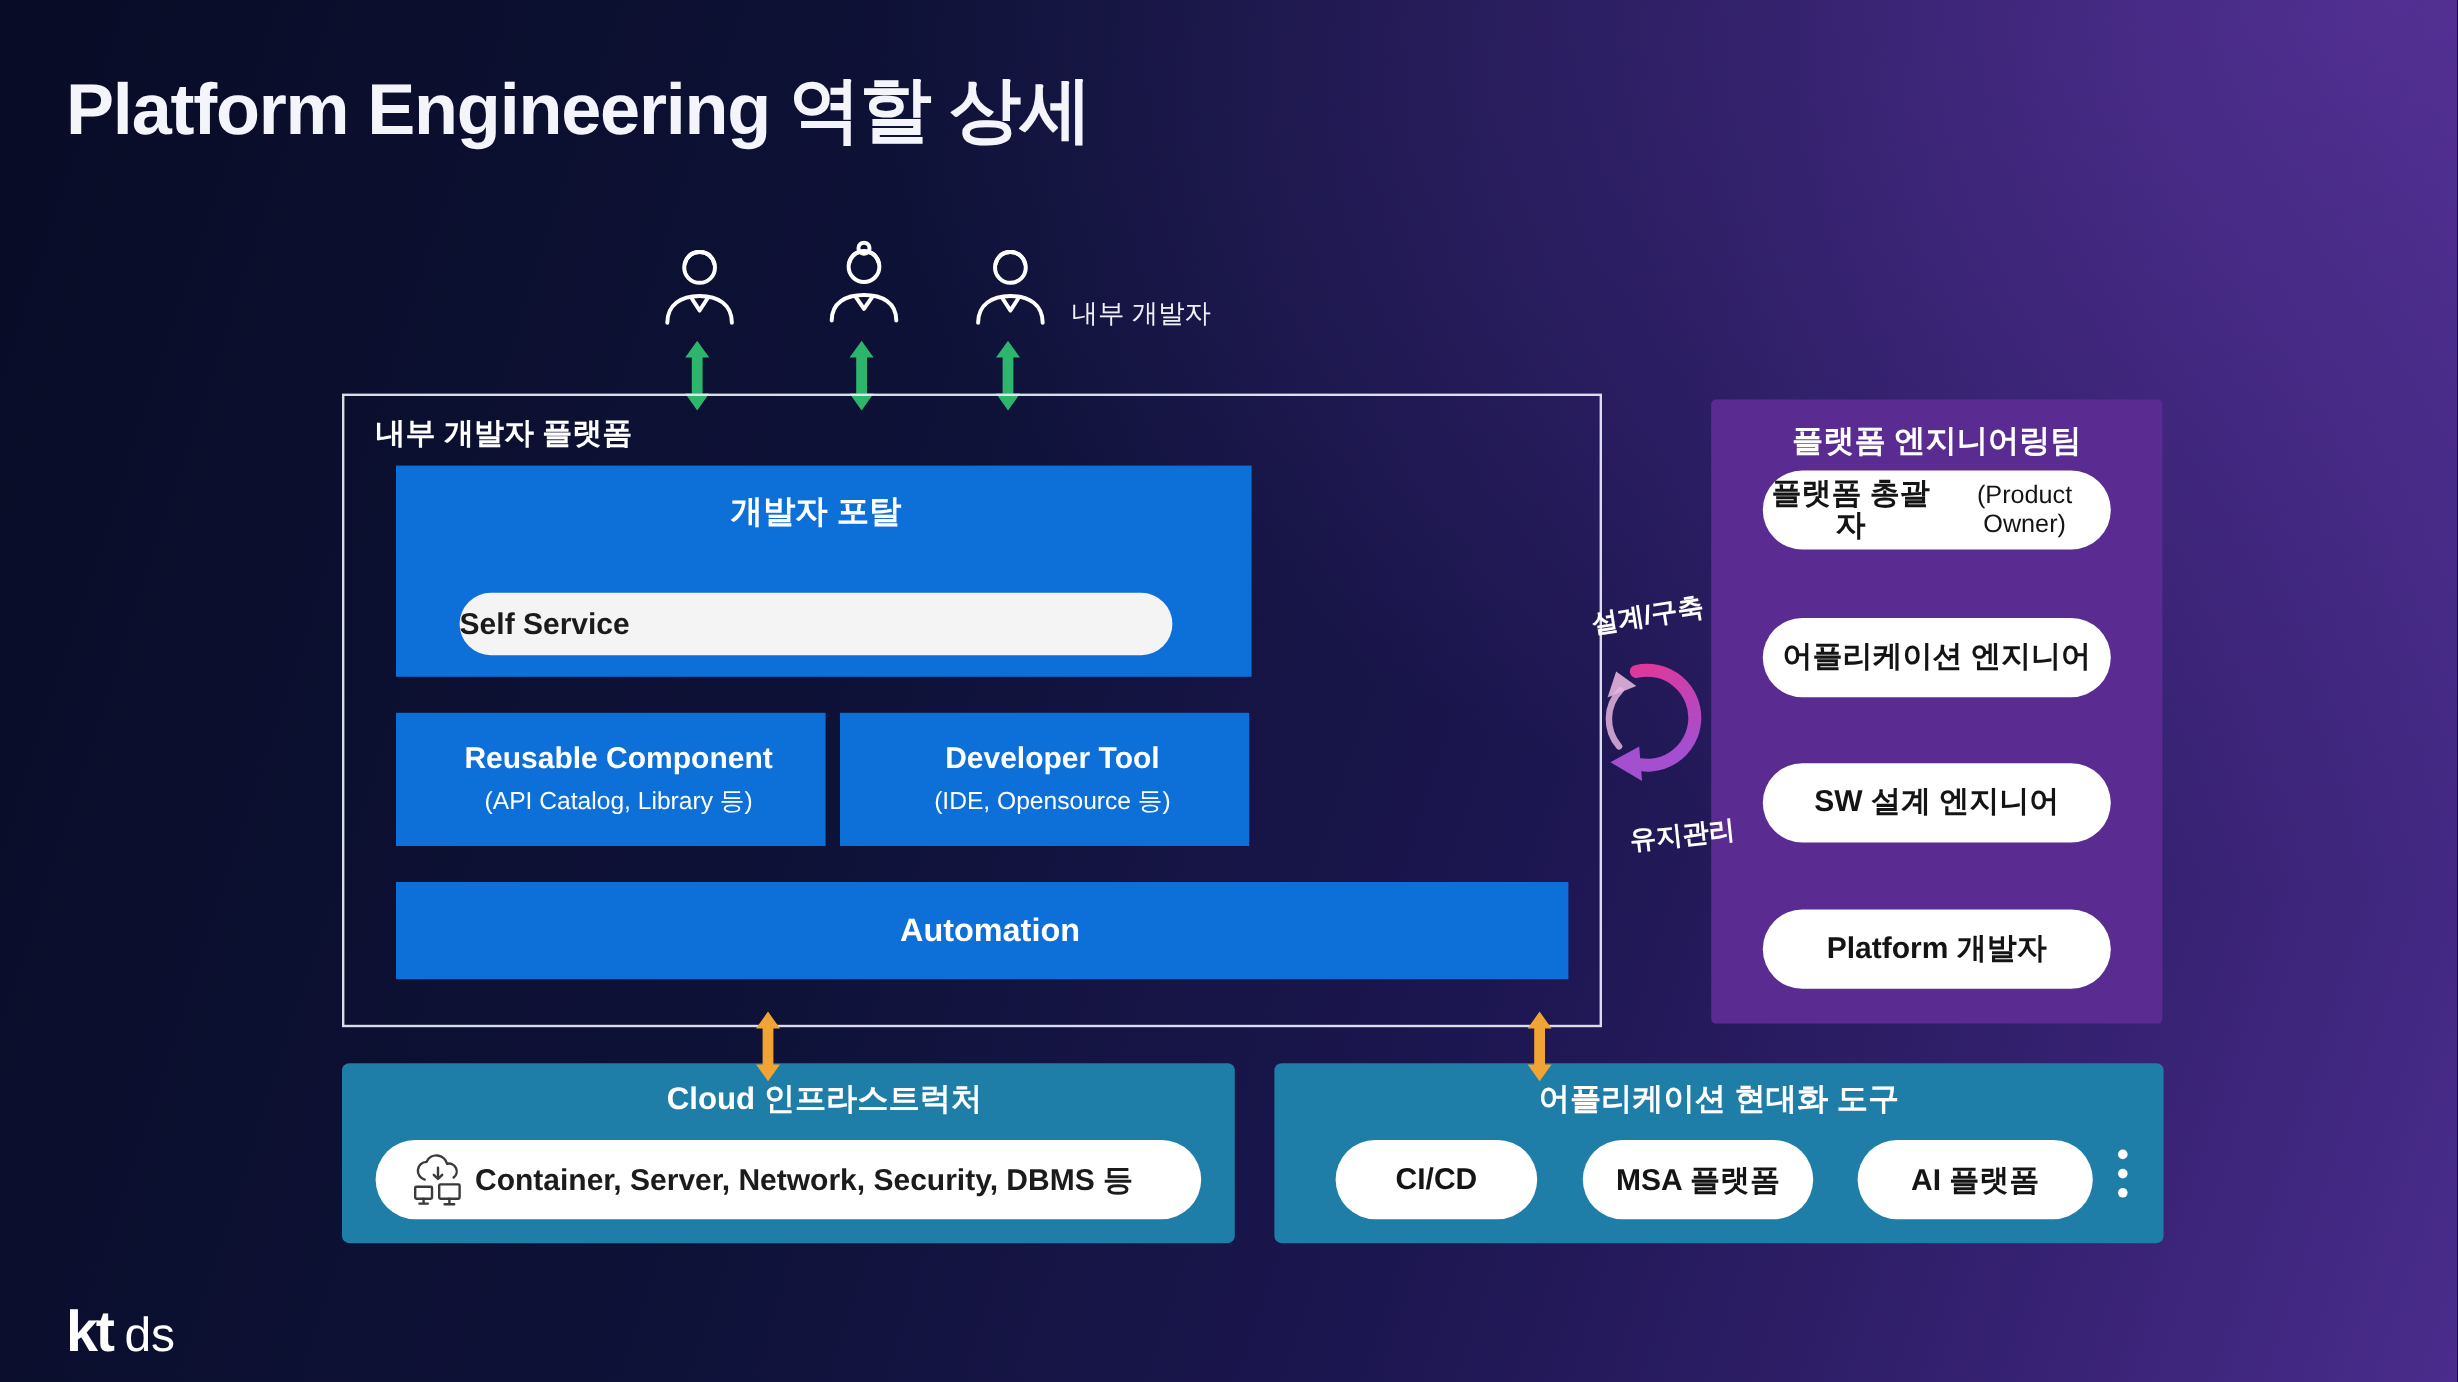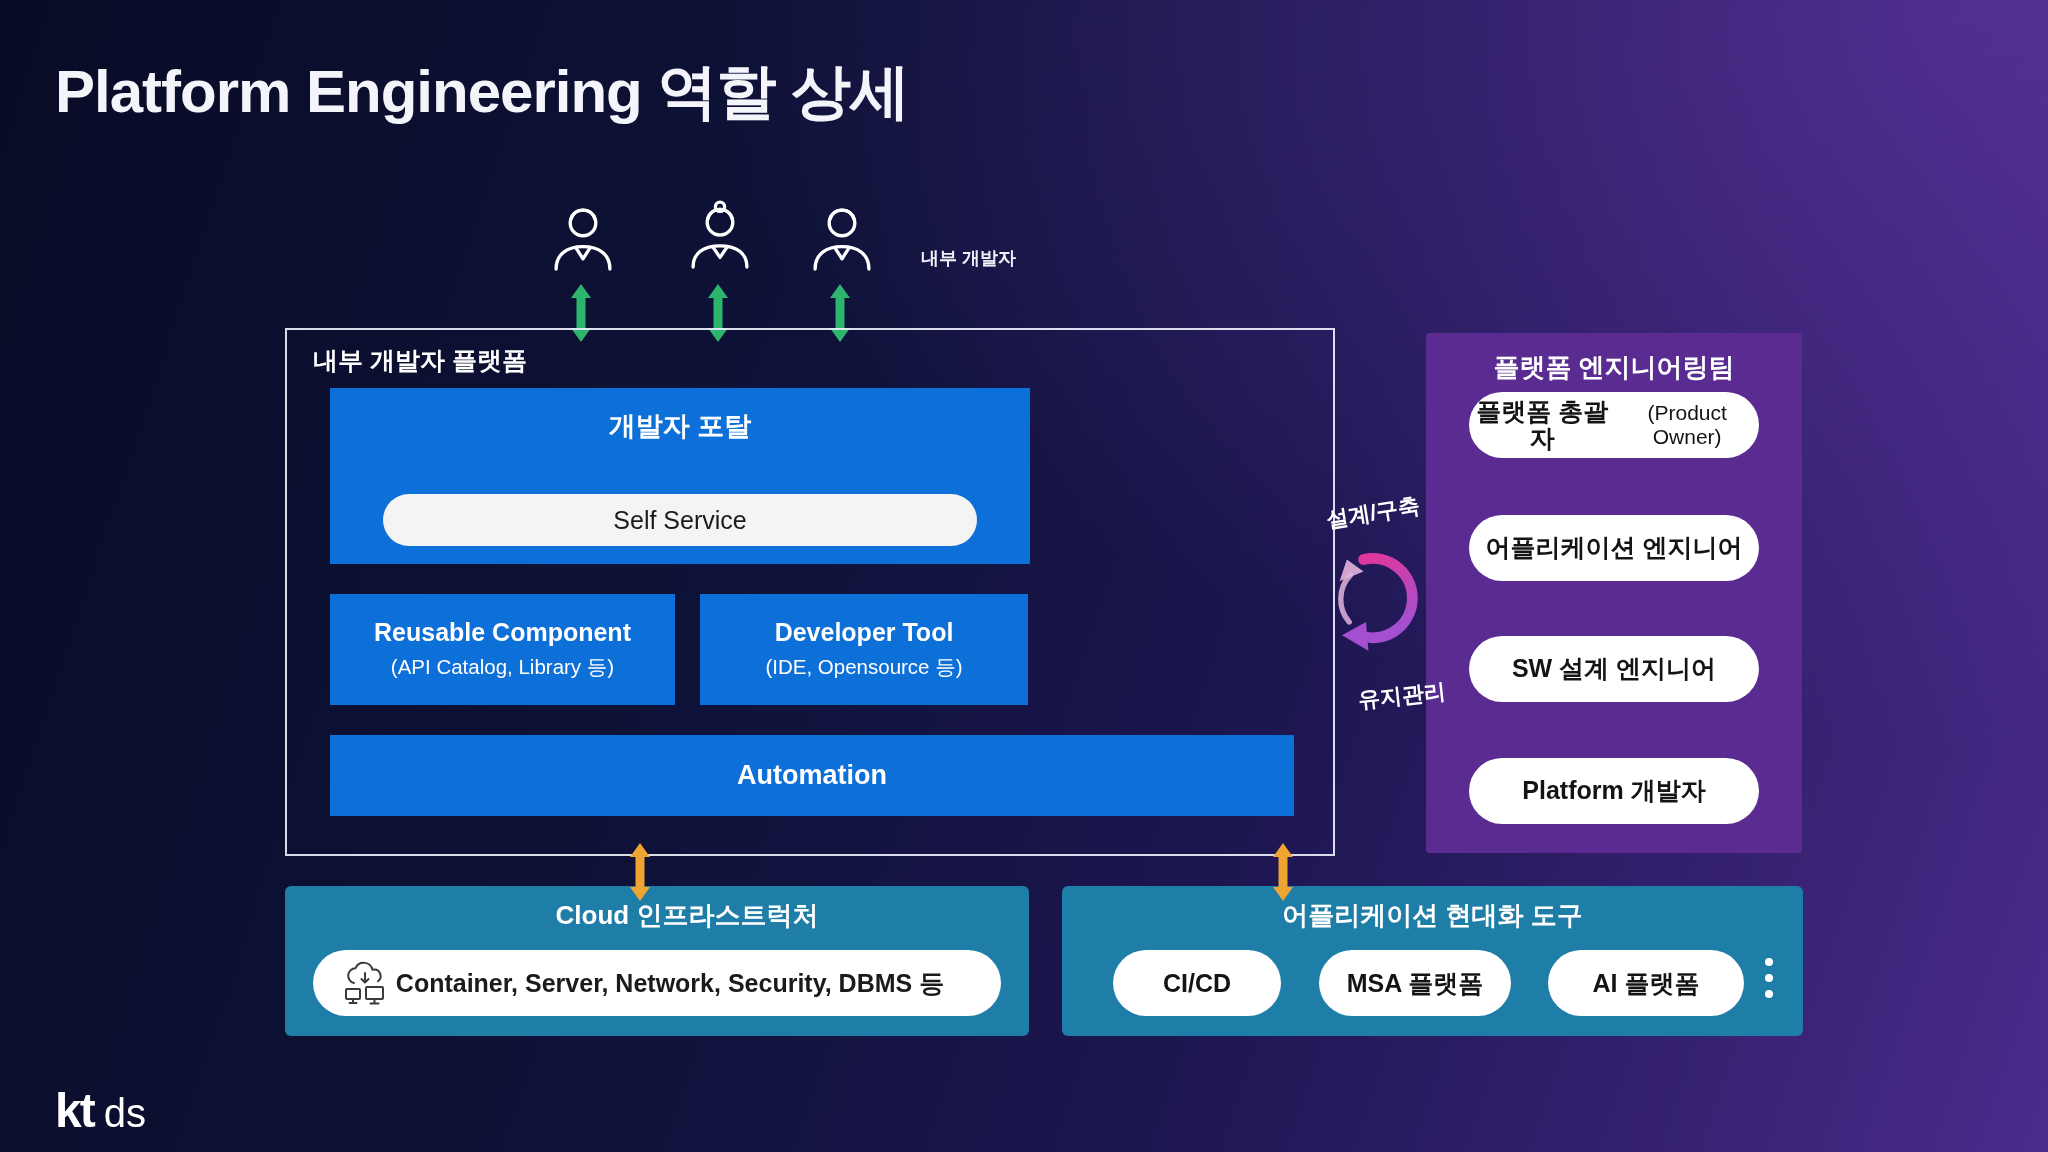--- a/index.html
+++ b/index.html
@@ -12,34 +12,34 @@
   #slide::before{
     content:"";position:absolute;inset:0;pointer-events:none;
     background:radial-gradient(ellipse at 97% 0%,rgba(110,62,180,0.50),transparent 46%);
   }
   .abs{position:absolute;}
   .title{
     left:55px;top:52px;font-size:60px;font-weight:700;letter-spacing:-1px;color:#f4f5fb;
   }
   
   .person{width:82px;height:82px;}
-  .actor-label{font-size:18px;font-weight:700;color:#f0f1f8;margin-left:28px;}
+  .actor-label{font-size:22px;font-weight:400;color:#f0f1f8;}
   .arrow-v{width:24px;height:60px;}
   
   .idp{
     left:285px;top:328px;width:1050px;height:528px;
     border:2.5px solid rgba(235,238,250,0.92);box-sizing:border-box;
   }
   .idp-label{left:313px;top:344px;font-size:25px;font-weight:700;}
-  .bluebox{background:#0d6fd8;color:#fff;}
+  .bluebox{background:#0d6fd8;color:#fff;padding-left:13px;}
   .portal{left:330px;top:388px;width:700px;height:176px;}
   .portal-title{left:330px;top:408px;width:700px;text-align:center;font-size:27px;font-weight:700;}
   .self-pill{
     left:383px;top:494px;width:594px;height:52px;border-radius:26px;background:#f4f4f4;
-    color:#1b1b1b;font-size:25px;font-weight:400;line-height:52px;text-align:center;
+    color:#1b1b1b;font-size:25px;font-weight:700;line-height:52px;text-align:left;
   }
   .pm{
     left:1062px;top:388px;width:232px;height:313px;
     display:flex;align-items:center;justify-content:center;text-align:center;
     font-size:28px;font-weight:700;line-height:1.3;padding:0 34px;box-sizing:border-box;
   }
   .halfbox{
     height:111px;top:594px;display:flex;flex-direction:column;align-items:center;justify-content:center;text-align:center;
   }
   .halfbox .t1{font-size:25px;font-weight:700;}

